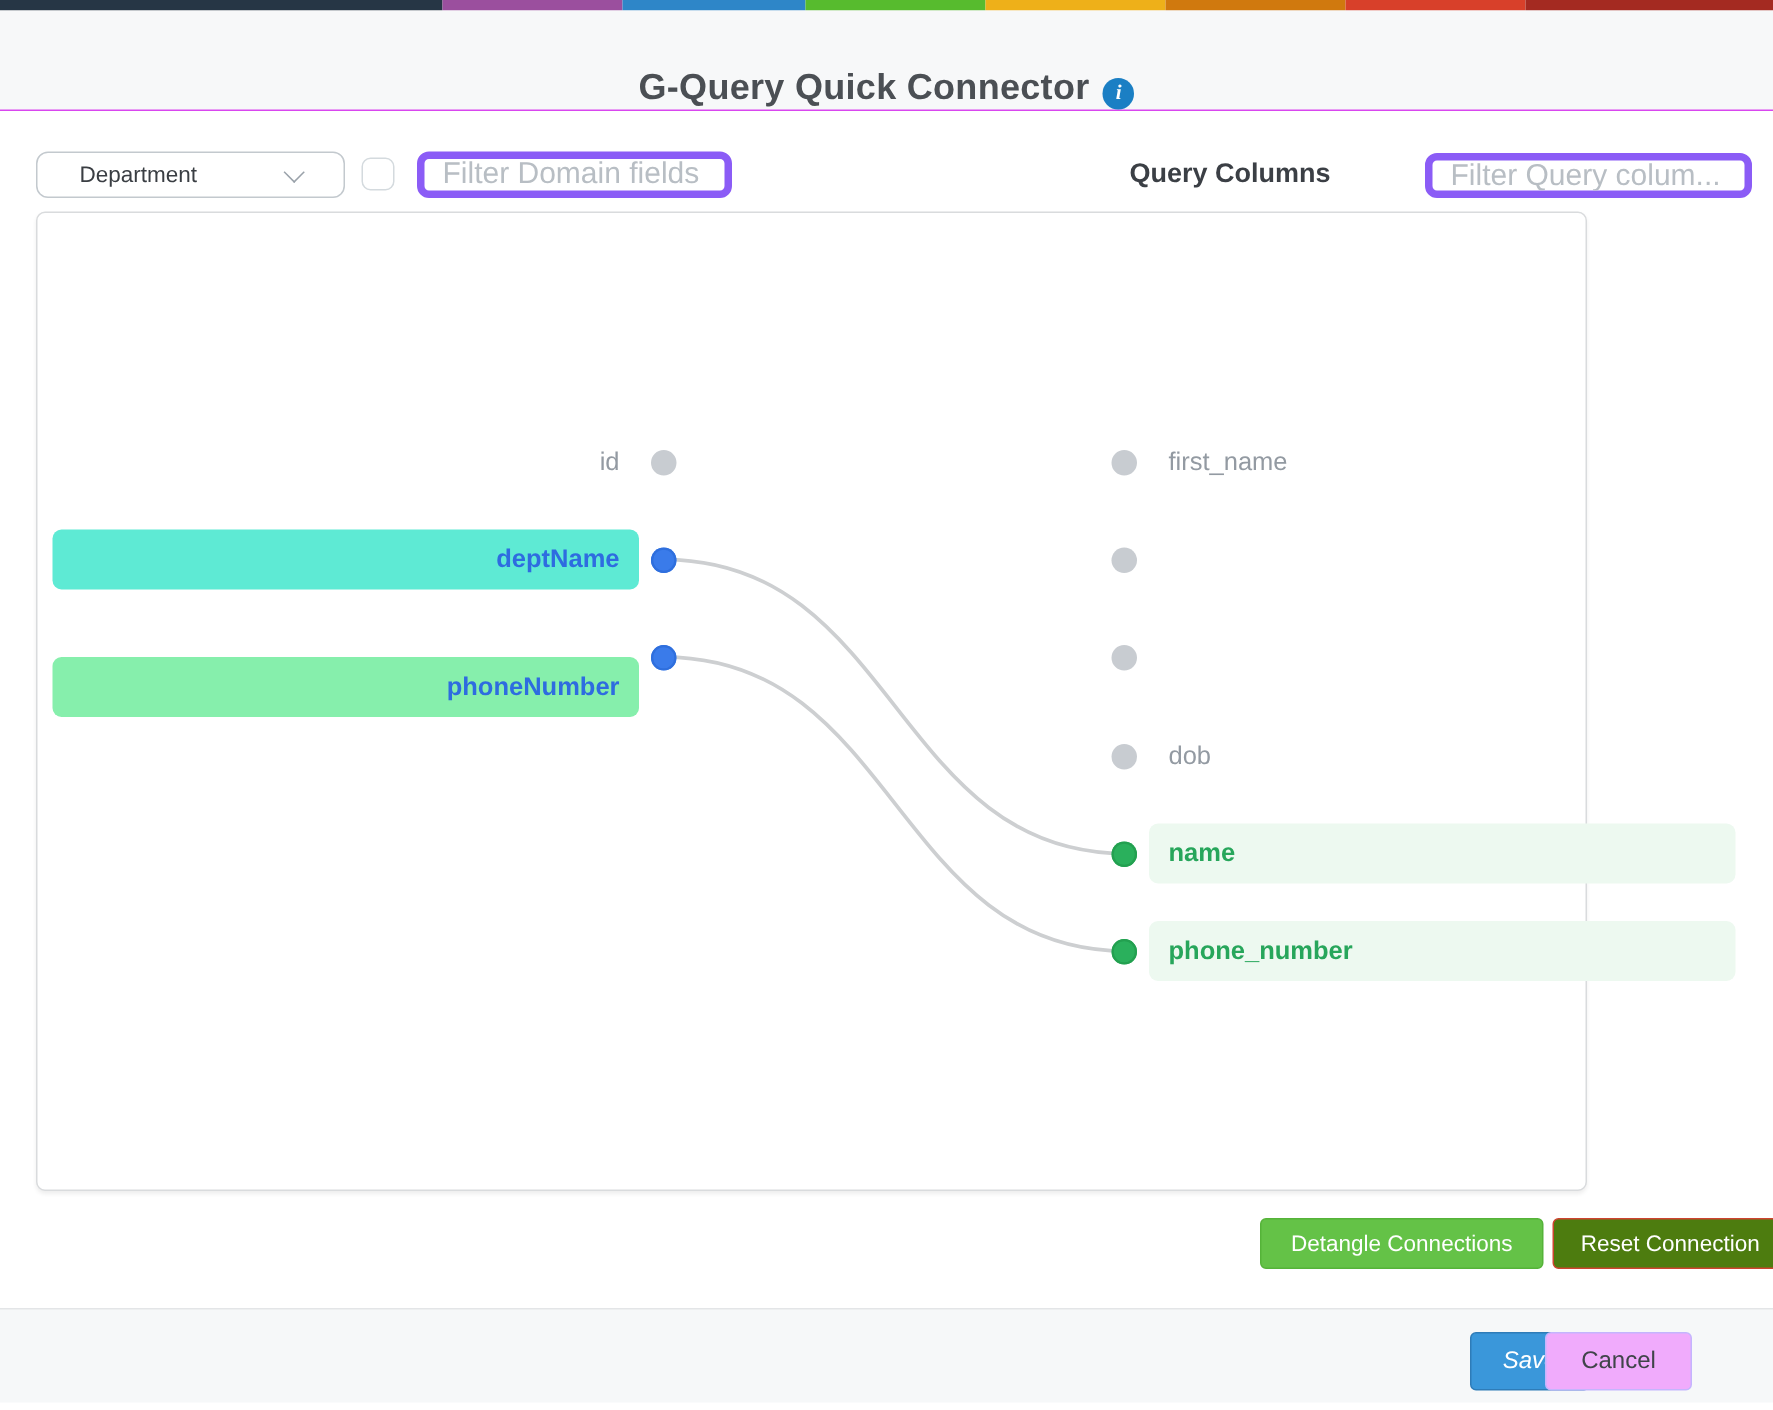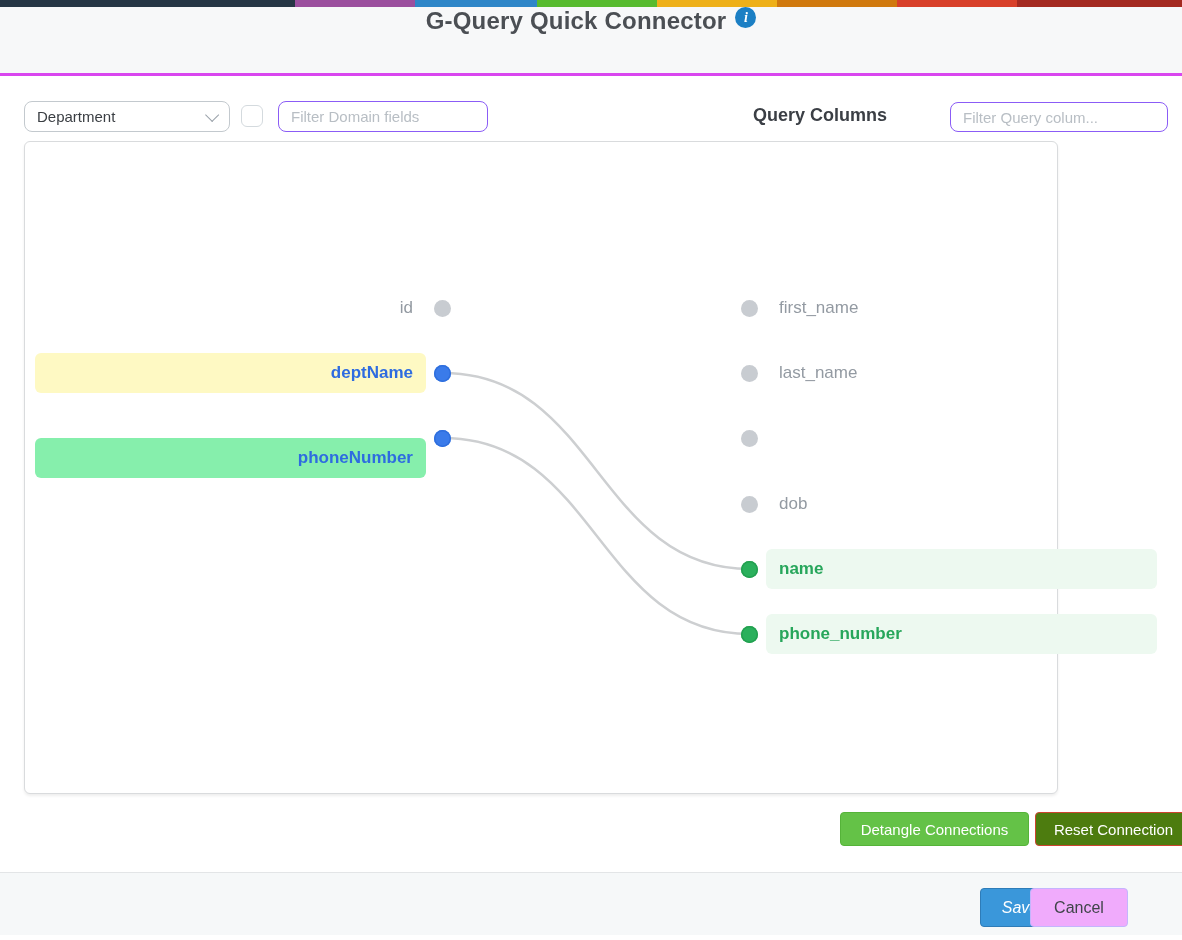--- a/index.html
+++ b/index.html
@@ -11,49 +11,49 @@
   }
   
   #stripe{position:absolute;top:0;left:0;width:1182px;height:7px;display:flex;}
   #stripe div{height:7px;}
   .seg0{width:295px}.seg1{width:120px}.seg2{width:122px}.seg3{width:120px}
   .seg4{width:120px}.seg5{width:120px}.seg6{width:120px}.seg7{width:165px}
 
   
   #header{
     position:absolute;top:7px;left:0;width:1182px;height:66px;
-    background:#f7f8f9;border-bottom:3px solid #d946ef;
-    display:flex;align-items:flex-start;justify-content:center;gap:9px;
+    background:#f7f8f9;border-bottom:1px solid #d946ef;
+    display:flex;align-items:flex-end;justify-content:center;gap:9px;
   }
   .title{font-size:24px;font-weight:700;color:#4b4f54;letter-spacing:.2px;}
   .info-icon{
     width:21px;height:21px;border-radius:50%;background:#1b7fc4;color:#fff;
     font-size:14px;font-weight:700;display:flex;align-items:center;justify-content:center;
     font-family:"Liberation Serif","DejaVu Serif",serif;font-style:italic;
   }
 
   
   .select{
     position:absolute;left:24px;top:101px;width:206px;height:31px;box-sizing:border-box;
     border:1px solid #c3c9ce;border-radius:8px;background:#fff;
-    display:flex;align-items:center;padding:0 12px;cursor:pointer;
+    display:flex;align-items:center;padding:0 28px;cursor:pointer;
   }
   .select .sel-text{font-size:15px;color:#3a3e43;flex:1;}
   .chevron{
     width:9px;height:9px;border-right:1.6px solid #9aa2aa;border-bottom:1.6px solid #9aa2aa;
     transform:rotate(45deg) translateY(-3px);margin-right:2px;
   }
   .checkbox{
     position:absolute;left:241px;top:105px;width:22px;height:22px;box-sizing:border-box;
     border:1px solid #d4dade;border-radius:6px;background:#fff;cursor:pointer;
   }
   .tb-input{
     position:absolute;box-sizing:border-box;height:31px;
-    border:1px solid #8b5cf6;border-radius:8px;background:#fff;
-    font-size:15px;color:#3a3e43;padding:0 12px;outline:none;
+    border:5px solid #8b5cf6;border-radius:8px;background:#fff;
+    font-size:20px;color:#3a3e43;padding:0 12px;outline:none;
     font-family:"Liberation Sans","DejaVu Sans",sans-serif;
   }
   .tb-input::placeholder{color:#b8bec4;opacity:1;}
   #filter-domain{left:278px;top:101px;width:210px;}
   #filter-query{left:950px;top:102px;width:218px;height:30px;}
   #query-columns-label{
     position:absolute;left:753px;top:105px;font-size:18px;font-weight:700;color:#3b3f45;
   }
 
   
@@ -129,29 +129,28 @@
 <input id="filter-query" class="tb-input" type="text" placeholder="Filter Query colum..." style="">
 
 <div id="canvas">
 
   <svg id="wires" viewBox="0 0 1144 653">
     <path d="M 418 231 C 572 231, 572 427, 725 427" fill="none" stroke="#cdcfd1" stroke-width="2.5"></path>
     <path d="M 418 296 C 572 296, 572 492, 725 492" fill="none" stroke="#cdcfd1" stroke-width="2.5"></path>
   </svg>
 
   <div class="row left unmapped" style="top:146px;">id</div>
-  <div class="row left domain-mapped" style="top: 211px; background-color: #fef9c3;">deptName</div>
+  <div class="row left domain-mapped" style="top: 211px; background-color: #5eead4;">deptName</div>
   <div class="row left domain-mapped" style="top: 276px; background-color: #86efac; margin-top: 20px;">phoneNumber</div>
 
   <div class="dot dcol" style="top: 158px; background-color: rgb(200, 204, 209);"></div>
   <div class="dot dcol blue" style="top: 223px; background-color: rgb(58, 123, 234);"></div>
   <div class="dot dcol blue" style="top: 288px; background-color: rgb(58, 123, 234);"></div>
 
   <div class="row right unmapped" style="top:146px;">first_name</div>
-  <div class="row right unmapped" style="top:211px;">last_name</div>
   <div class="row right unmapped" style="top:342px;">dob</div>
   <div class="row right query-mapped" style="top: 407px; background-color: rgb(237, 249, 240);">name</div>
   <div class="row right query-mapped" style="top: 472px; background-color: rgb(237, 249, 240);">phone_number</div>
 
   <div class="dot qcol" style="top: 158px; background-color: rgb(200, 204, 209);"></div>
   <div class="dot qcol" style="top: 223px; background-color: rgb(200, 204, 209);"></div>
   <div class="dot qcol" style="top: 288px; background-color: rgb(200, 204, 209);"></div>
   <div class="dot qcol" style="top: 354px; background-color: rgb(200, 204, 209);"></div>
   <div class="dot qcol green" style="top: 419px; background-color: rgb(42, 176, 92);"></div>
   <div class="dot qcol green" style="top: 484px; background-color: rgb(42, 176, 92);"></div>

